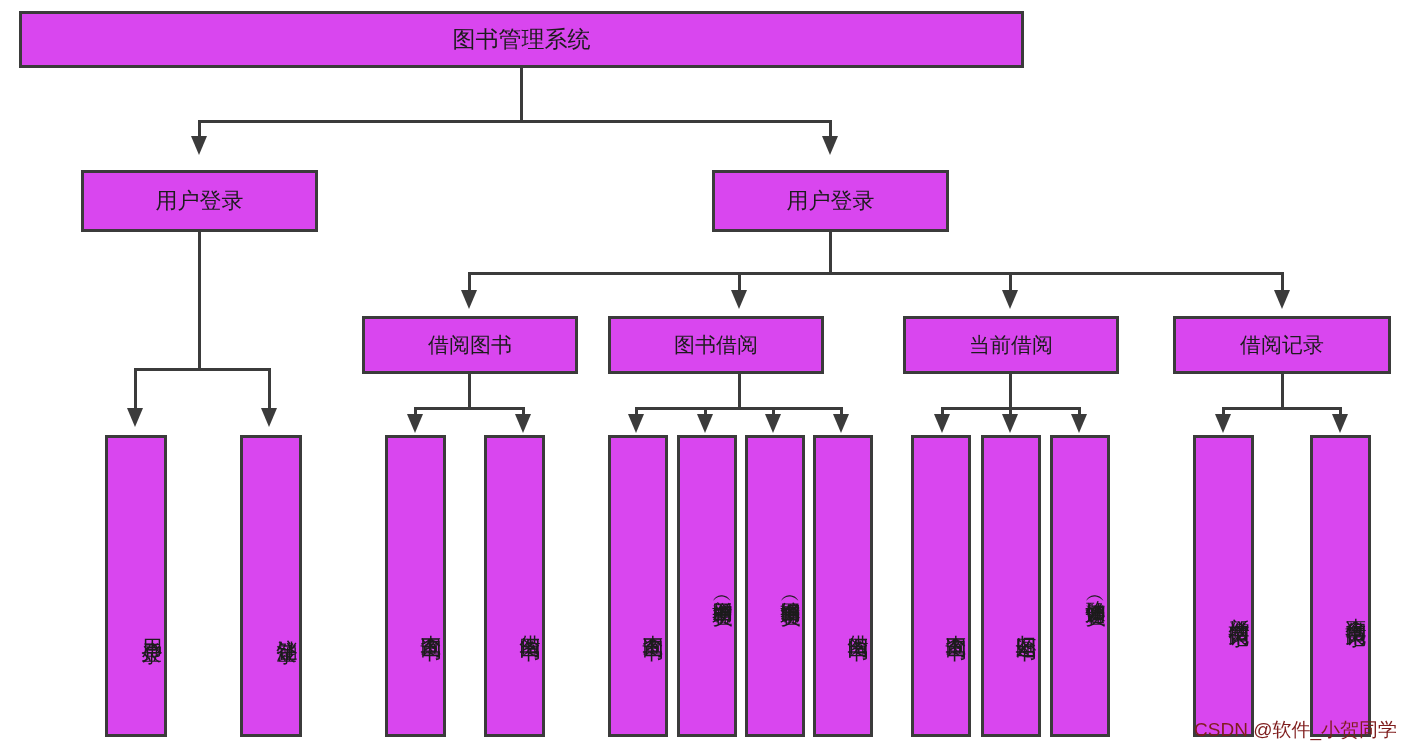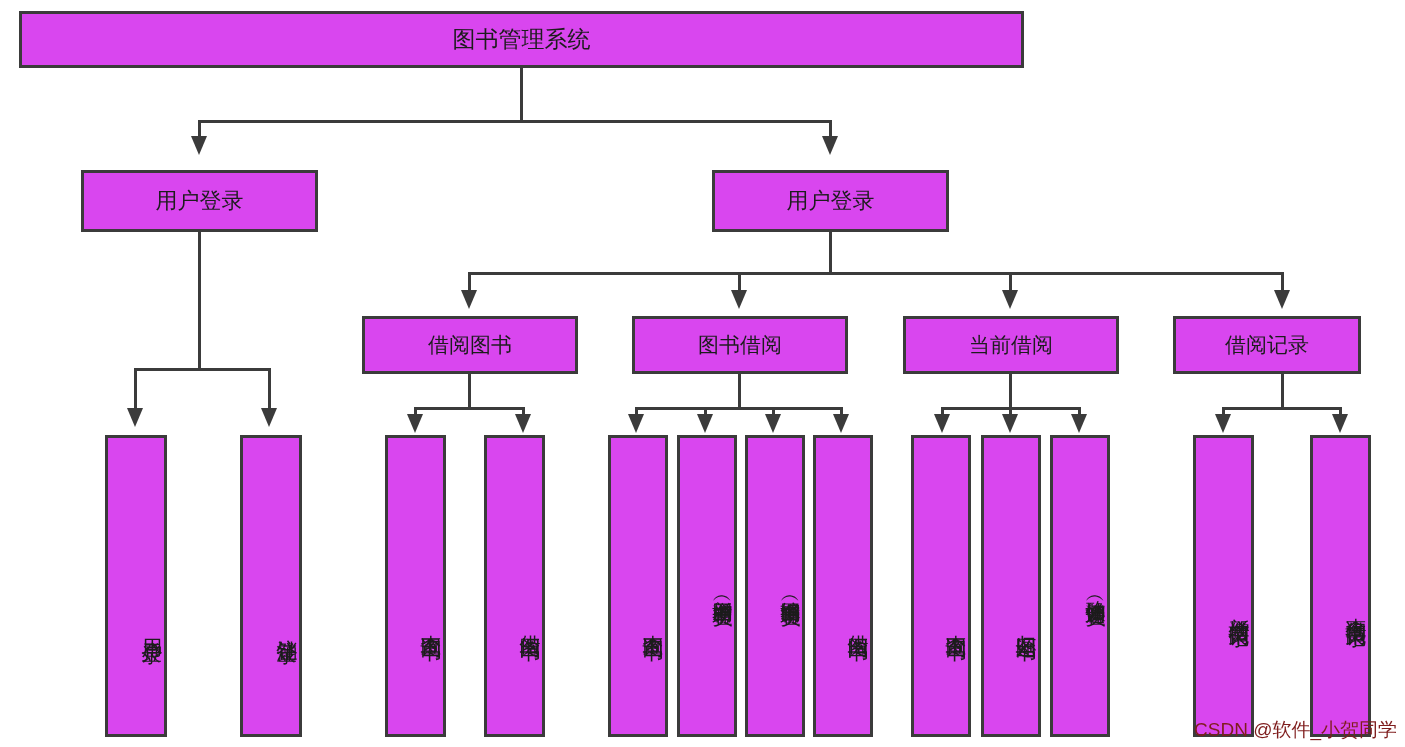--- a/index.html
+++ b/index.html
@@ -125,27 +125,27 @@
   <div class="edge v" style="left:738px; top:272px; width:3px; height:20px;"></div>
   <div class="arrow" style="left:731px; top:290px;"></div>
   <div class="edge v" style="left:1009px; top:272px; width:3px; height:20px;"></div>
   <div class="arrow" style="left:1002px; top:290px;"></div>
   <div class="edge v" style="left:1281px; top:272px; width:3px; height:20px;"></div>
   <div class="arrow" style="left:1274px; top:290px;"></div>
 
   <div class="node level2" style="left:362px; top:316px; width:216px; height:58px;">
     <span>借阅图书</span>
   </div>
-  <div class="node level2" style="left:632px; top:316px; width:216px; height:58px;">
+  <div class="node level2" style="left:608px; top:316px; width:216px; height:58px;">
     <span>图书借阅</span>
   </div>
   <div class="node level2" style="left:903px; top:316px; width:216px; height:58px;">
     <span>当前借阅</span>
   </div>
-  <div class="node level2" style="left:1173px; top:316px; width:188px; height:58px;">
+  <div class="node level2" style="left:1173px; top:316px; width:218px; height:58px;">
     <span>借阅记录</span>
   </div>
 
   <div class="edge v" style="left:468px; top:374px; width:3px; height:36px;"></div>
   <div class="edge h" style="left:414px; top:407px; width:111px; height:3px;"></div>
   <div class="edge v" style="left:414px; top:407px; width:3px; height:14px;"></div>
   <div class="arrow" style="left:407px; top:414px;"></div>
   <div class="edge v" style="left:522px; top:407px; width:3px; height:14px;"></div>
   <div class="arrow" style="left:515px; top:414px;"></div>
 

